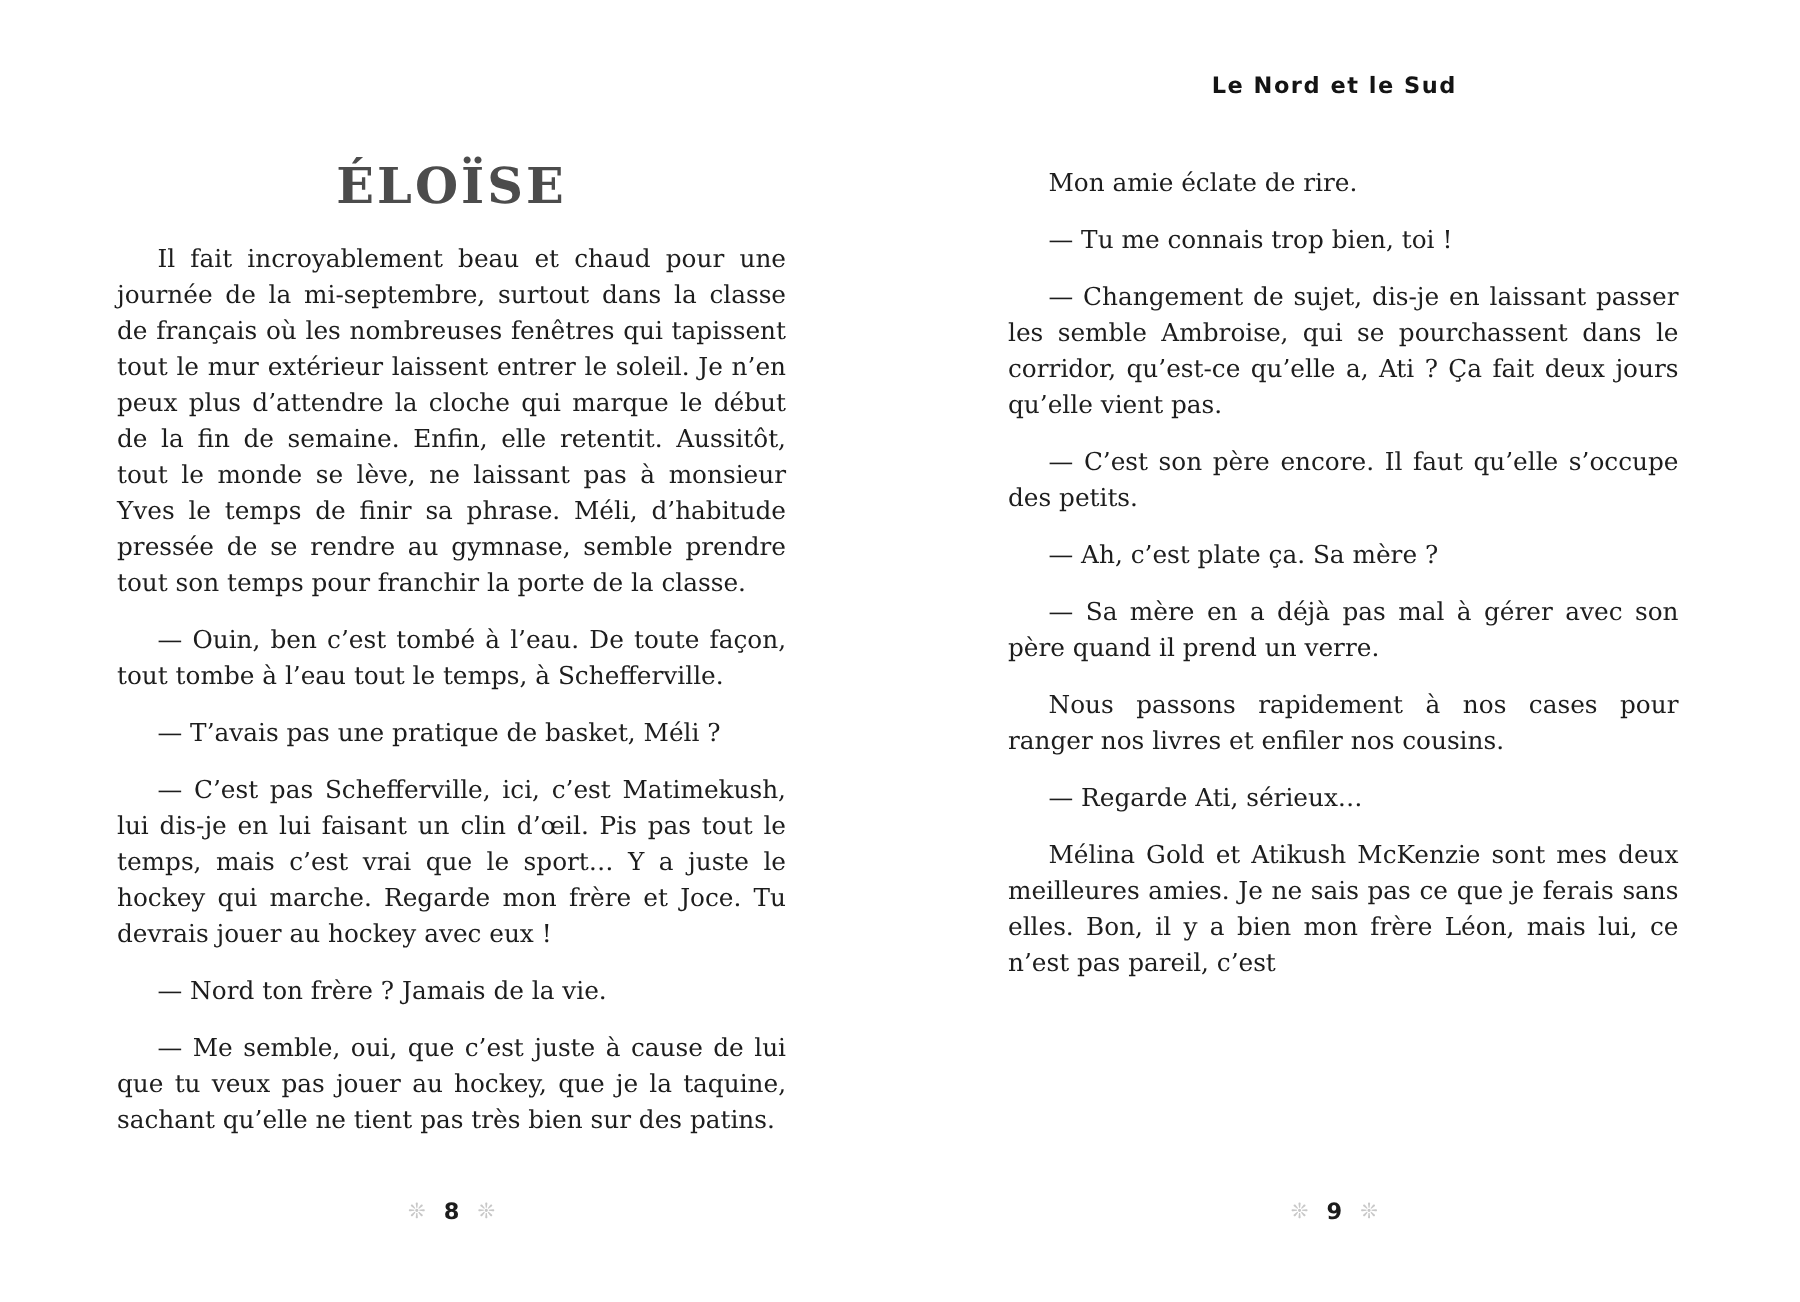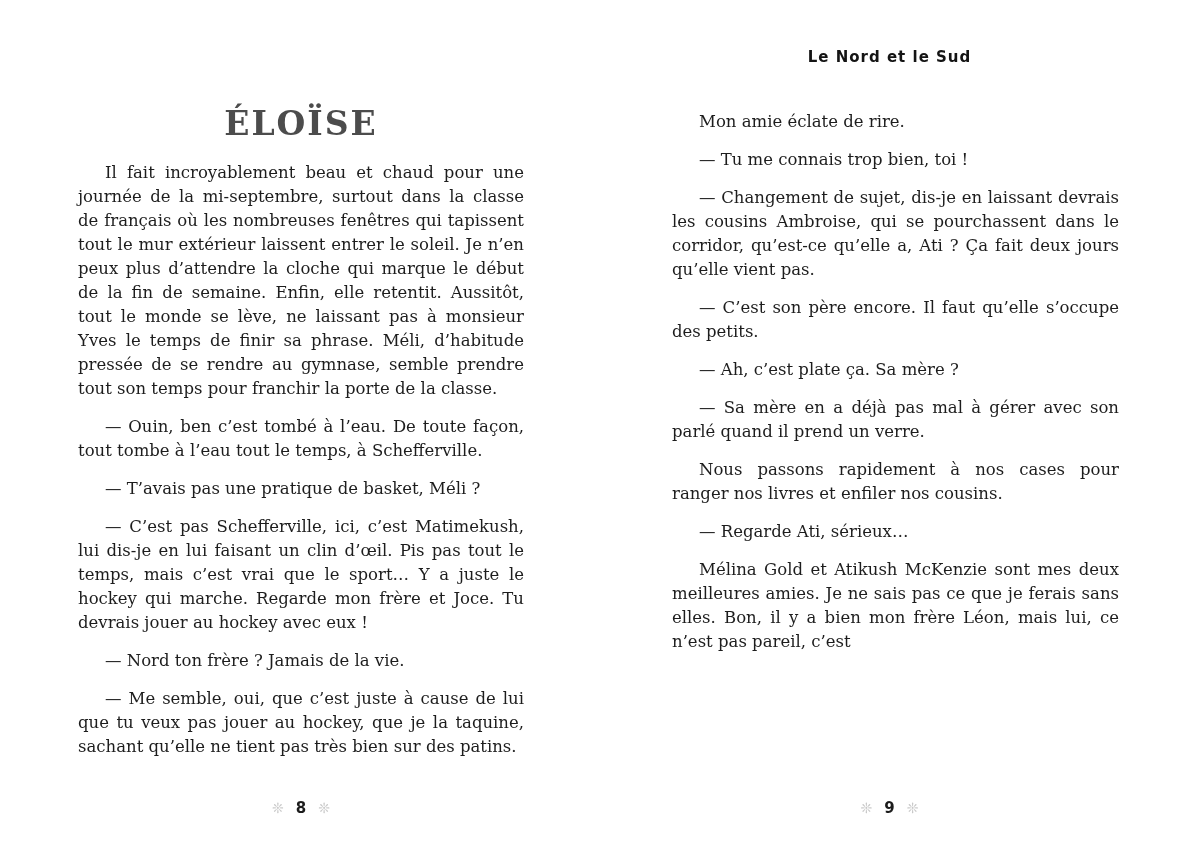--- a/index.html
+++ b/index.html
@@ -90,24 +90,24 @@
         <p class="para">— C’est pas Schefferville, ici, c’est Matimekush, lui dis-je en lui faisant un clin d’œil. Pis pas tout le temps, mais c’est vrai que le sport… Y a juste le hockey qui marche. Regarde mon frère et Joce. Tu devrais jouer au hockey avec eux !</p>
         <p class="para">— Nord ton frère ? Jamais de la vie.</p>
         <p class="para">— Me semble, oui, que c’est juste à cause de lui que tu veux pas jouer au hockey, que je la taquine, sachant qu’elle ne tient pas très bien sur des patins.</p>
       </div>
   </section>
 
   <section class="page page-right">
     <div class="text-col">
         <p class="para">Mon amie éclate de rire.</p>
         <p class="para">— Tu me connais trop bien, toi !</p>
-        <p class="para">— Changement de sujet, dis-je en laissant devrais les cousins Ambroise, qui se pourchassent dans le corridor, qu’est-ce qu’elle a, Ati ? Ça fait deux jours qu’elle vient pas.</p>
+        <p class="para">— Changement de sujet, dis-je en laissant passer les semble Ambroise, qui se pourchassent dans le corridor, qu’est-ce qu’elle a, Ati ? Ça fait deux jours qu’elle vient pas.</p>
         <p class="para">— C’est son père encore. Il faut qu’elle s’occupe des petits.</p>
         <p class="para">— Ah, c’est plate ça. Sa mère ?</p>
-        <p class="para">— Sa mère en a déjà pas mal à gérer avec son parlé quand il prend un verre.</p>
+        <p class="para">— Sa mère en a déjà pas mal à gérer avec son père quand il prend un verre.</p>
         <p class="para">Nous passons rapidement à nos cases pour ranger nos livres et enfiler nos cousins.</p>
         <p class="para">— Regarde Ati, sérieux…</p>
         <p class="para">Mélina Gold et Atikush McKenzie sont mes deux meilleures amies. Je ne sais pas ce que je ferais sans elles. Bon, il y a bien mon frère Léon, mais lui, ce n’est pas pareil, c’est</p>
       </div>
   </section>
 
   <div class="folio folio-left">
     <span class="orn">❊</span>
     <span class="pagenum">8</span>
     <span class="orn">❊</span>

